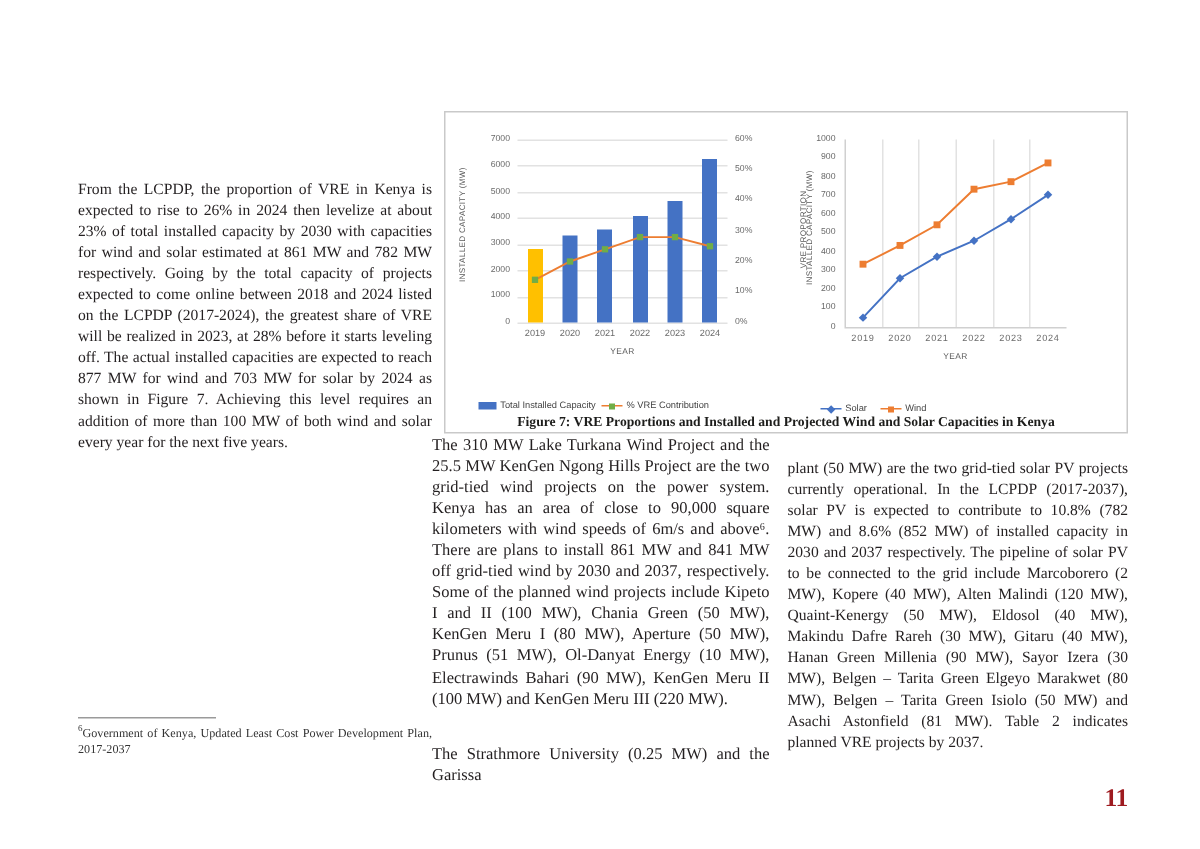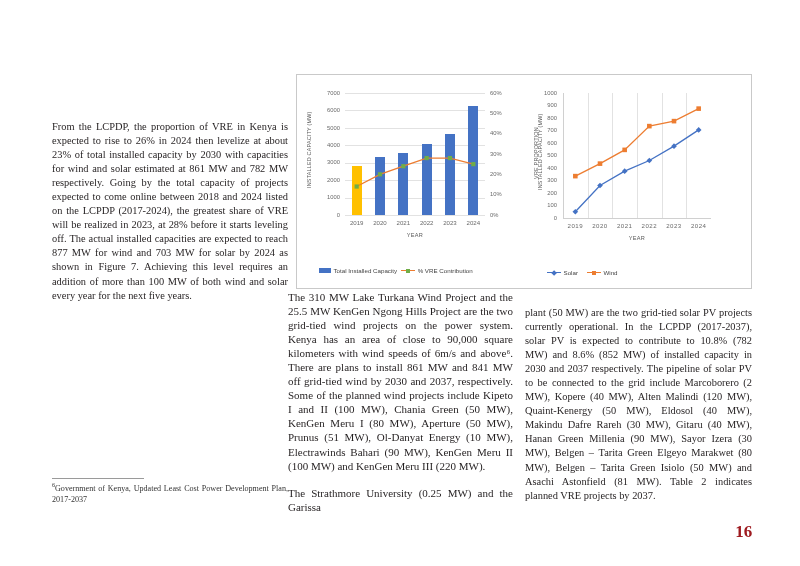--- a/index.html
+++ b/index.html
@@ -106,21 +106,21 @@
   
   .colmid{
     position:absolute;left:288px;top:290px;width:225px;
     font-size:11px;line-height:14.05px;text-align:justify;color:#231f20;
   }
   .colright{
     position:absolute;left:525px;top:306px;width:227px;
     font-size:10.4px;line-height:14.05px;text-align:justify;color:#231f20;
   }
   .colmid p,.colright p{margin:0;}
-  .colmid p+p,.colright p+p{margin-top:13px;}
+  .colmid p+p,.colright p+p{margin-top:23px;}
 
   
   .fnrule{position:absolute;left:52px;top:478px;width:92px;height:1px;background:#9a9a9a;}
   .footnote{
     position:absolute;left:52px;top:483px;width:236px;
     font-size:8.1px;line-height:11px;text-align:justify;color:#333;
   }
   .footnote sup{font-size:6px;vertical-align:super;}
 
   
@@ -268,30 +268,31 @@
             <i style="background:#ED7D31"></i>
               <b style="background:#ED7D31"></b>
           </span>
           <span>Wind</span>
         </span>
       </div>
 
     </div>
   </div>
 
+  <div class="caption">Figure 7: VRE Proportions and Installed and Projected Wind and Solar Capacities in Kenya</div>
 
   <div class="colmid">
     <p>The 310 MW Lake Turkana Wind Project and the 25.5 MW KenGen Ngong Hills Project are the two grid-tied wind projects on the power system. Kenya has an area of close to 90,000 square kilometers with wind speeds of 6m/s and above⁶. There are plans to install 861 MW and 841 MW off grid-tied wind by 2030 and 2037, respectively. Some of the planned wind projects include Kipeto I and II (100 MW), Chania Green (50 MW), KenGen Meru I (80 MW), Aperture (50 MW), Prunus (51 MW), Ol-Danyat Energy (10 MW), Electrawinds Bahari (90 MW), KenGen Meru II (100 MW) and KenGen Meru III (220 MW).</p>
     <p>The Strathmore University (0.25 MW) and the Garissa</p>
   </div>
 
   <div class="colright">
     <p>plant (50 MW) are the two grid-tied solar PV projects currently operational. In the LCPDP (2017-2037), solar PV is expected to contribute to 10.8% (782 MW) and 8.6% (852 MW) of installed capacity in 2030 and 2037 respectively. The pipeline of solar PV to be connected to the grid include Marcoborero (2 MW), Kopere (40 MW), Alten Malindi (120 MW), Quaint-Kenergy (50 MW), Eldosol (40 MW), Makindu Dafre Rareh (30 MW), Gitaru (40 MW), Hanan Green Millenia (90 MW), Sayor Izera (30 MW), Belgen – Tarita Green Elgeyo Marakwet (80 MW), Belgen – Tarita Green Isiolo (50 MW) and Asachi Astonfield (81 MW). Table 2 indicates planned VRE projects by 2037.</p>
   </div>
 
   <div class="fnrule"></div>
   <div class="footnote">
     <sup>6</sup><span>Government of Kenya, Updated Least Cost Power Development Plan, 2017-2037</span>
   </div>
 
-  <div class="pageno">16</div>
+  <div class="pageno">11</div>
 
 </div>
 
 </body></html>

